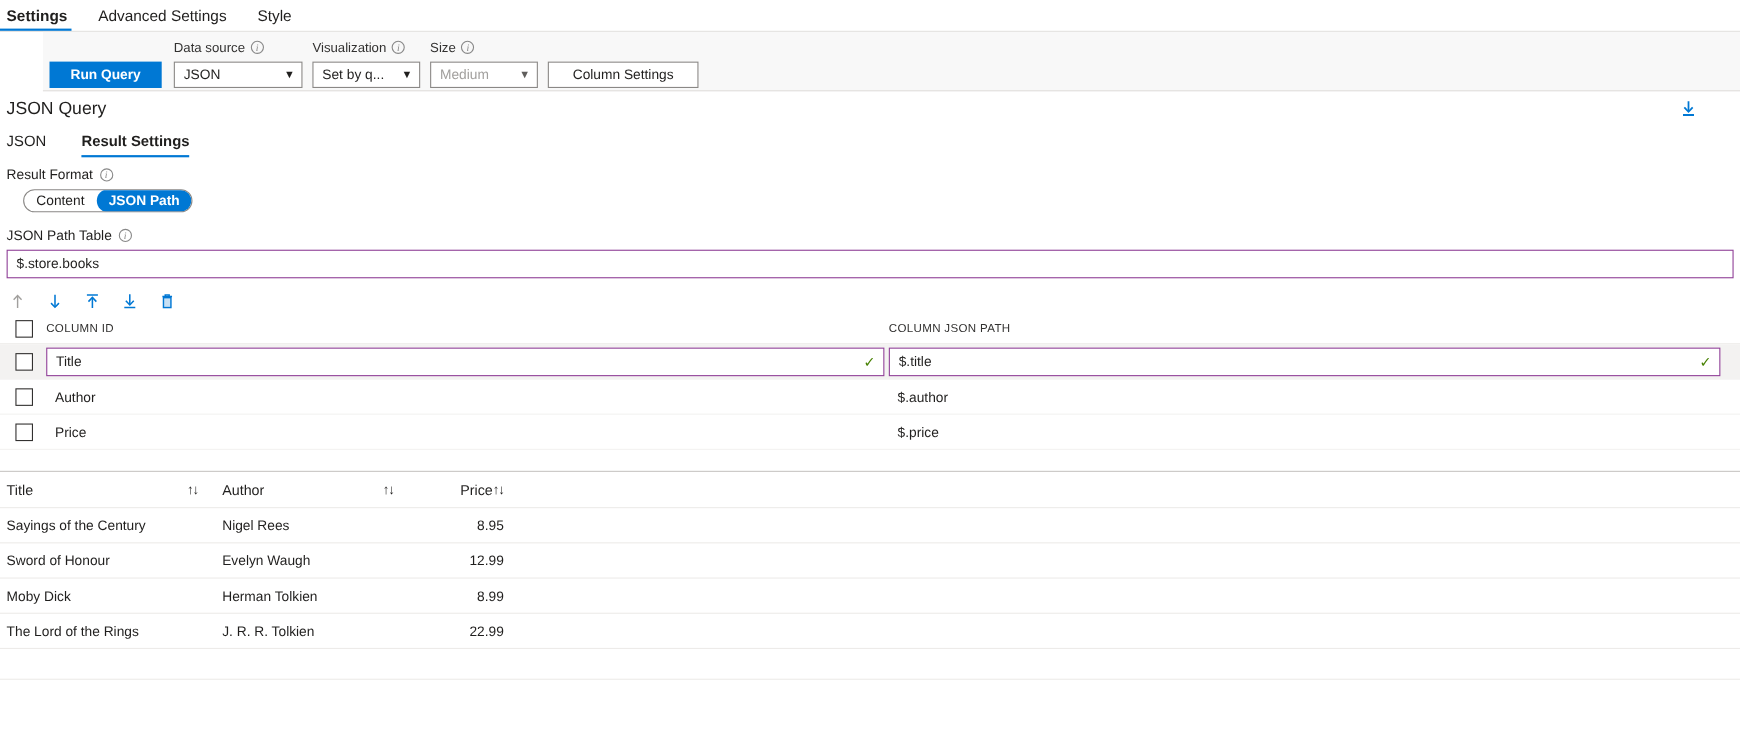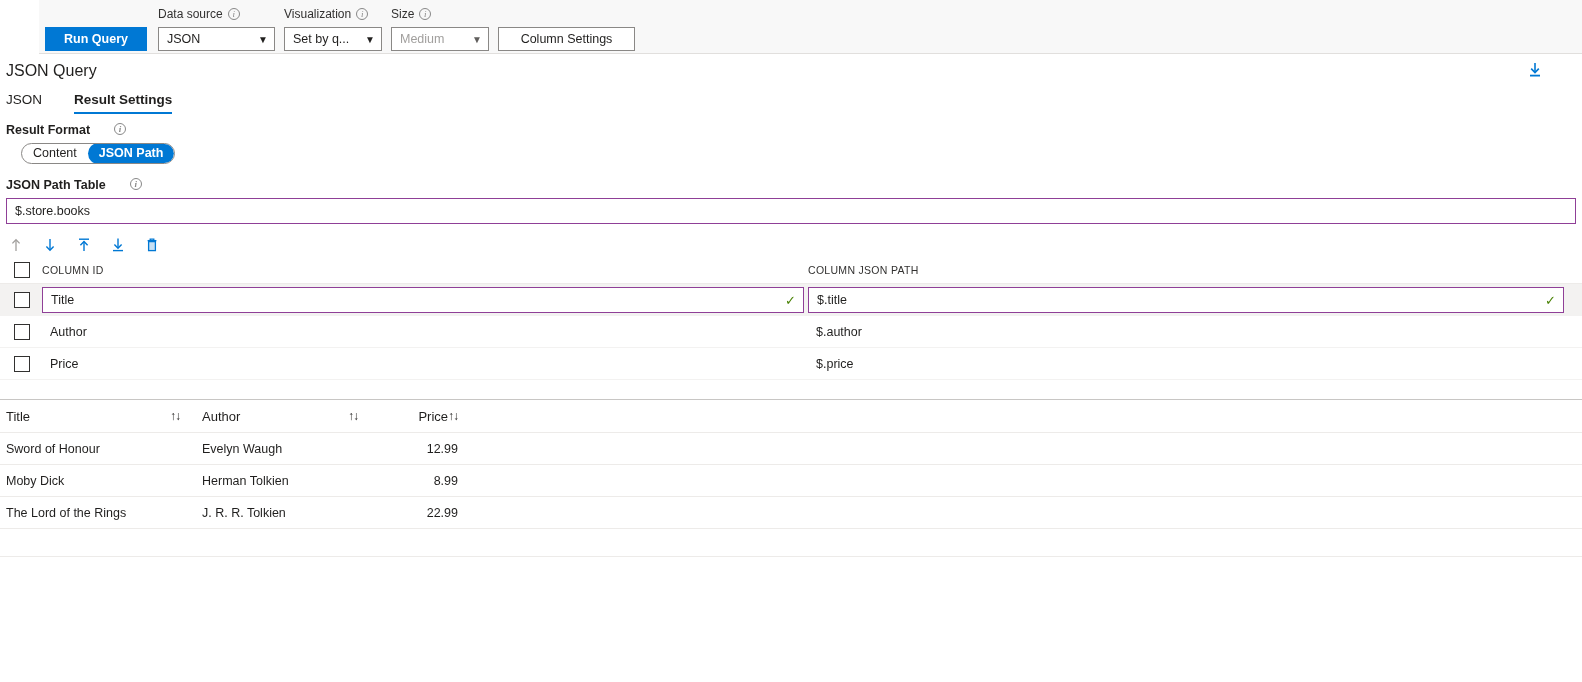--- a/index.html
+++ b/index.html
@@ -129,22 +129,22 @@
   .subtab.active { font-weight: bold; }
   .subtab.active::after {
     content: "";
     position: absolute;
     left: 18px; right: 14px; bottom: 0;
     height: 2px; background: #0078d4;
   }
 
   
   .sectlabel {
-    font-size: 12.5px; font-weight: bold; color: #201f1e;
-    display: flex; gap: 24px;
+    font-size: 12.5px; font-weight: normal; color: #201f1e;
+    display: flex; align-items: center; gap: 6px;
     padding-left: 6px;
   }
   .pillgroup {
     margin: 6px 0 0 21px;
     display: inline-flex;
     border: 1px solid #8a8886;
     border-radius: 14px;
     height: 21px;
     align-items: center;
     overflow: hidden;
@@ -255,20 +255,31 @@
   .rcell { font-size: 12.5px; color: #201f1e; }
   .rcell.num { text-align: right; width: 100%; }
   .lastrow { height: 28px; }
 </style>
 </head>
 <body>
 
 <div class="page">
 
   
+  <div class="toptabs">
+    <div class="toptab active">
+      <span>Settings</span>
+    </div>
+    <div class="toptab">
+      <span>Advanced Settings</span>
+    </div>
+    <div class="toptab">
+      <span>Style</span>
+    </div>
+  </div>
 
   
   <div class="cmdbar">
 
     <div class="fieldlabel" style="left:119px; top:7px;">
       <span>Data source</span>
       <span class="infoicon">i</span>
     </div>
     <div class="fieldlabel" style="left:245px; top:7px;">
       <span>Visualization</span>
@@ -447,20 +458,31 @@
       <div class="rc-author">
         <span class="h">Author</span>
         <span class="sorticon">↑↓</span>
       </div>
       <div class="rc-price">
         <span class="h">Price</span>
         <span class="sorticon">↑↓</span>
       </div>
     </div>
 
+    <div class="rrow">
+      <div class="rc-title">
+        <span class="rcell">Sayings of the Century</span>
+      </div>
+      <div class="rc-author">
+        <span class="rcell">Nigel Rees</span>
+      </div>
+      <div class="rc-price">
+        <span class="rcell num">8.95</span>
+      </div>
+    </div>
 
     <div class="rrow">
       <div class="rc-title">
         <span class="rcell">Sword of Honour</span>
       </div>
       <div class="rc-author">
         <span class="rcell">Evelyn Waugh</span>
       </div>
       <div class="rc-price">
         <span class="rcell num">12.99</span>

